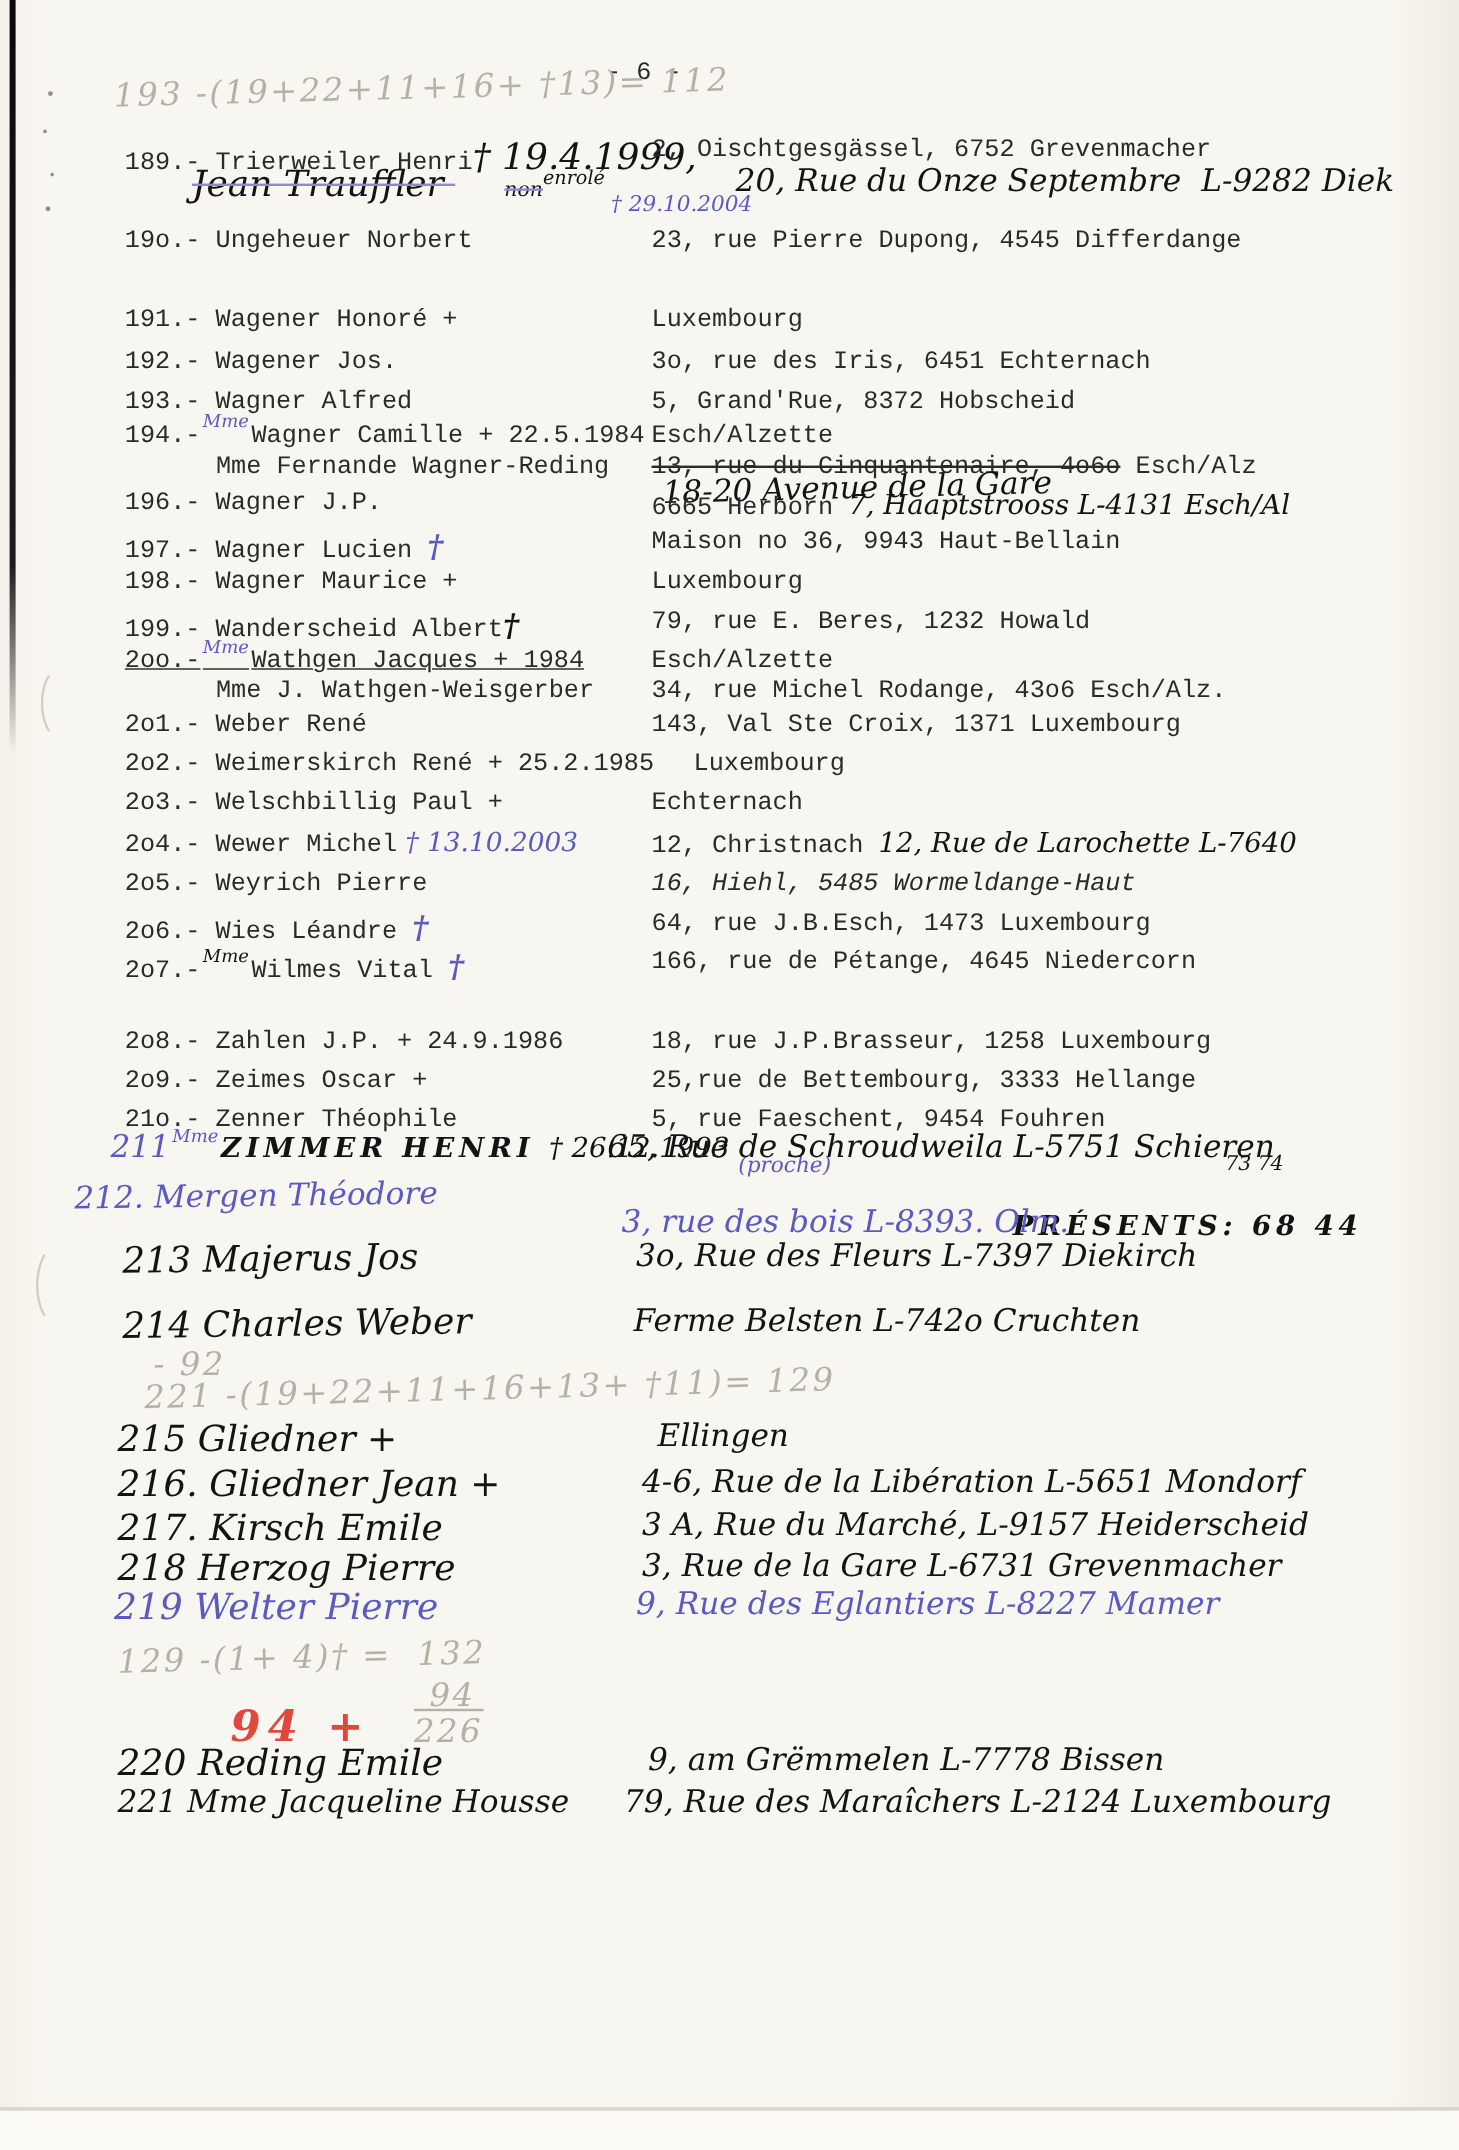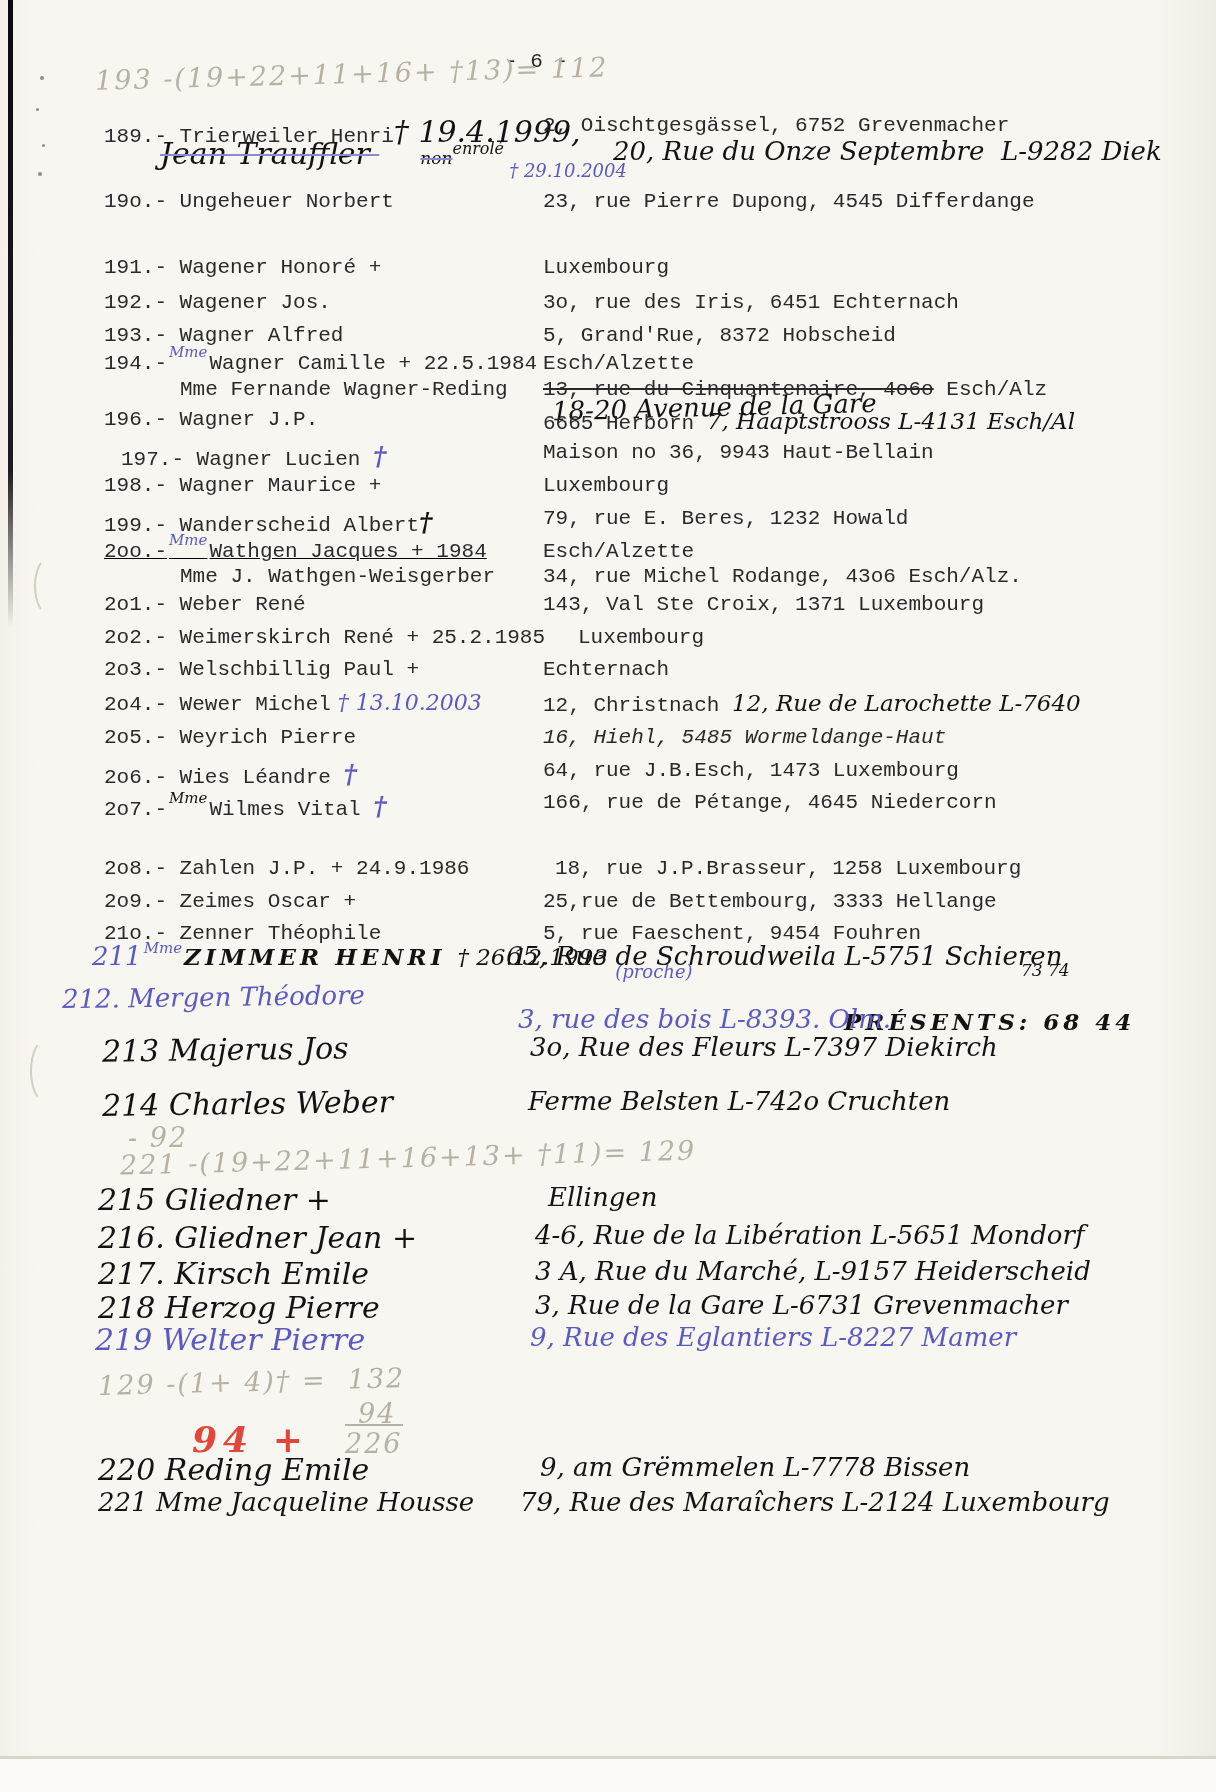--- a/index.html
+++ b/index.html
@@ -90,21 +90,21 @@
         <div class="col" style="left: 543px;"><span class="typed strike">13, rue du Cinquantenaire, 4o6o</span><span class="typed"> Esch/Alz</span></div>
       </div>
       <div class="row" style="top: 392px;">
         <div class="col" style="left: 552px;"><span class="hwb md ov">18-20 Avenue de la Gare</span></div>
       </div>
       <div class="row" style="top: 408px;">
         <div class="col" style="left: 104px;"><span class="typed">196.- Wagner J.P.</span></div>
         <div class="col" style="left: 543px;"><span class="typed">6665 Herborn </span><span class="hwb">7, Haaptstrooss L-4131 Esch/Al</span></div>
       </div>
       <div class="row" style="top: 441px;">
-        <div class="col" style="left: 104px; margin-left: 17px;"><span class="typed">197.- Wagner Lucien </span><span class="hwB dg">†</span></div>
+        <div class="col" style="left: 104px;"><span class="typed">197.- Wagner Lucien </span><span class="hwB dg">†</span></div>
         <div class="col" style="left: 543px;"><span class="typed">Maison no 36, 9943 Haut-Bellain</span></div>
       </div>
       <div class="row" style="top: 474px;">
         <div class="col" style="left: 104px;"><span class="typed">198.- Wagner Maurice +</span></div>
         <div class="col" style="left: 543px;"><span class="typed">Luxembourg</span></div>
       </div>
       <div class="row" style="top: 507px;">
         <div class="col" style="left: 104px;"><span class="typed">199.- Wanderscheid Albert</span><span class="hwb dg">†</span></div>
         <div class="col" style="left: 543px;"><span class="typed">79, rue E. Beres, 1232 Howald</span></div>
       </div>
@@ -139,21 +139,21 @@
       <div class="row" style="top: 759px;">
         <div class="col" style="left: 104px;"><span class="typed">2o6.- Wies Léandre </span><span class="hwB dg">†</span></div>
         <div class="col" style="left: 543px;"><span class="typed">64, rue J.B.Esch, 1473 Luxembourg</span></div>
       </div>
       <div class="row" style="top: 791px;">
         <div class="col" style="left: 104px;"><span class="typed">2o7.-</span><span class="hwb mme">Mme</span><span class="typed">Wilmes Vital </span><span class="hwB dg">†</span></div>
         <div class="col" style="left: 543px;"><span class="typed">166, rue de Pétange, 4645 Niedercorn</span></div>
       </div>
       <div class="row" style="top: 857px;">
         <div class="col" style="left: 104px;"><span class="typed">2o8.- Zahlen J.P. + 24.9.1986</span></div>
-        <div class="col" style="left: 543px; margin-left: 12px;"><span class="typed">18, rue J.P.Brasseur, 1258 Luxembourg</span></div>
+        <div class="col" style="left: 543px;"><span class="typed">18, rue J.P.Brasseur, 1258 Luxembourg</span></div>
       </div>
       <div class="row" style="top: 890px;">
         <div class="col" style="left: 104px;"><span class="typed">2o9.- Zeimes Oscar +</span></div>
         <div class="col" style="left: 543px;"><span class="typed">25,rue de Bettembourg, 3333 Hellange</span></div>
       </div>
       <div class="row" style="top: 922px;">
         <div class="col" style="left: 104px;"><span class="typed">21o.- Zenner Théophile</span></div>
         <div class="col" style="left: 543px;"><span class="typed">5, rue Faeschent, 9454 Fouhren</span></div>
       </div>
       <div class="row" style="top: 941px;">

